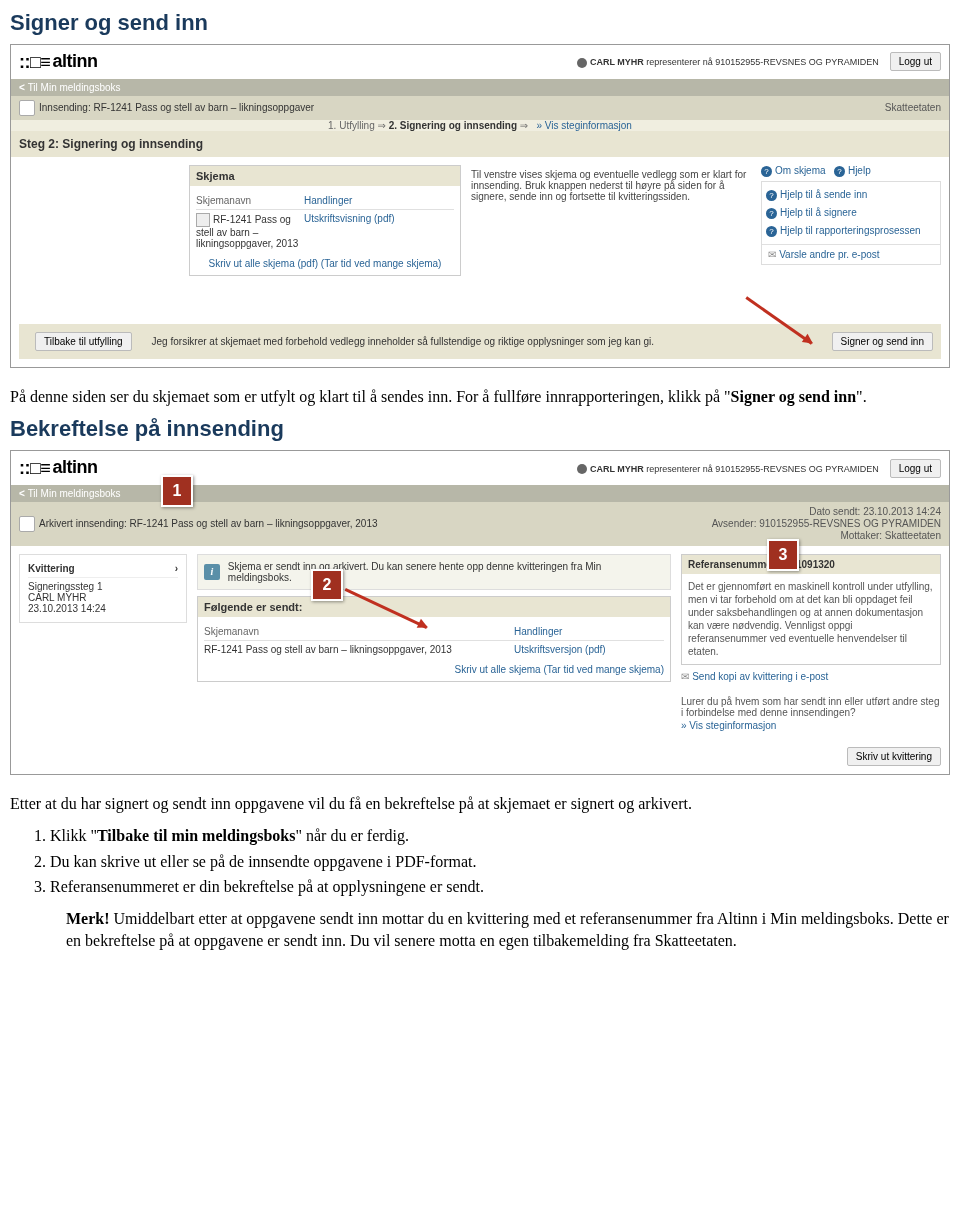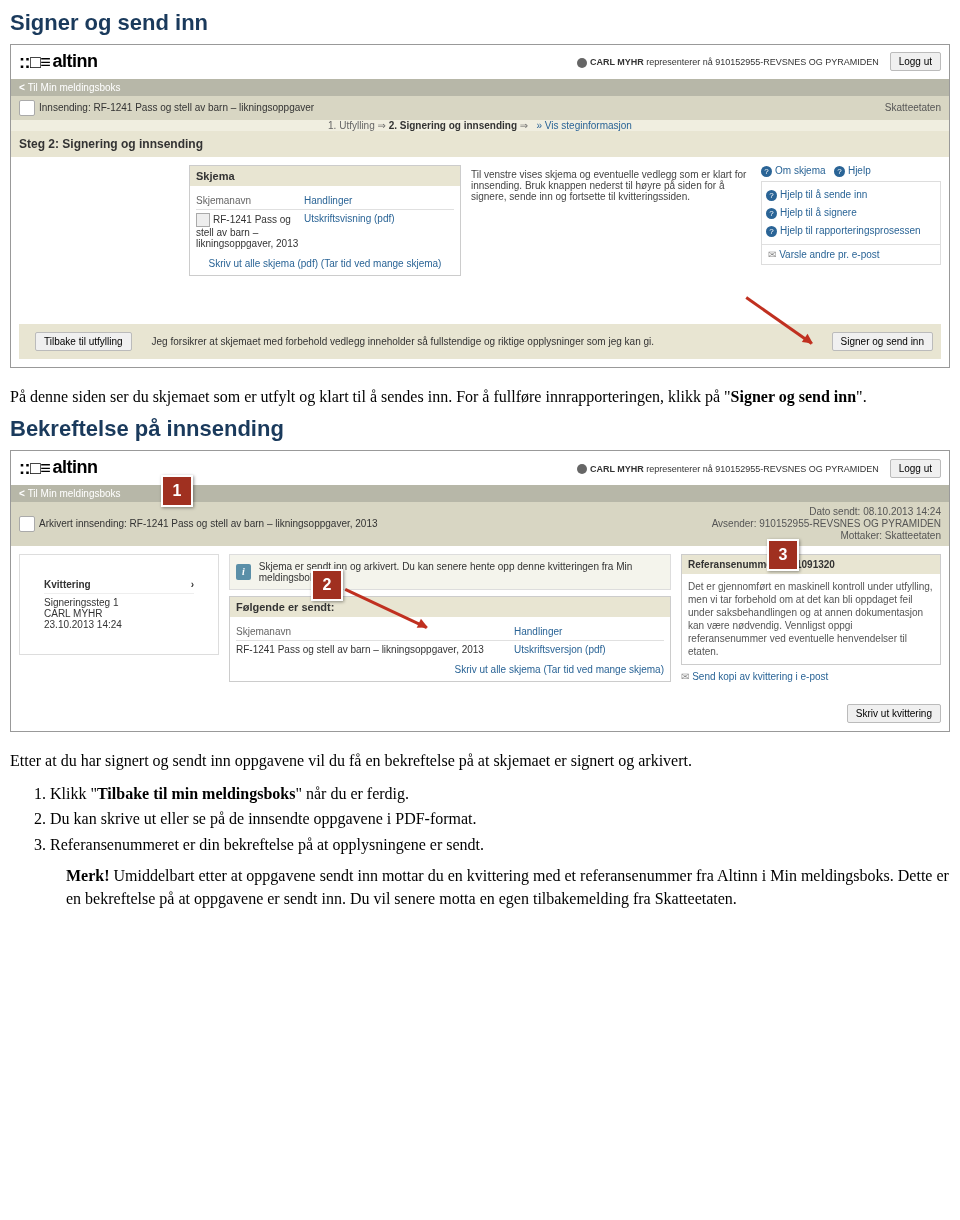--- a/index.html
+++ b/index.html
@@ -34,21 +34,21 @@
 .th-row{display:flex;border-bottom:1px solid #e0e0e0;padding:3px 0;color:#666}
 .td-row{display:flex;padding:3px 0}
 .c1{flex:1}.c2{flex:0 0 150px;color:#2a6496}
 .linktext{color:#2a6496;cursor:pointer}
 .help-list div{color:#2a6496;padding:3px 0;font-size:10px}
 .help-list div::before{content:"? ";background:#2a6496;color:#fff;border-radius:50%;display:inline-block;width:11px;height:11px;text-align:center;line-height:11px;font-size:8px;margin-right:3px}
 .notify{color:#2a6496;font-size:10px;padding:4px 6px;border-top:1px solid #e0e0e0}
 .notify::before{content:"✉ ";color:#888}
 .footbar{background:#e8e5d2;padding:8px;display:flex;align-items:center;justify-content:space-between;margin:40px 8px 8px}
 .declaration{font-size:10px;color:#333;flex:1;padding:0 20px}
-.kvit-left{flex:0 0 150px;border:1px solid #ddd;background:#fff;padding:24px;font-size:10px}
+.kvit-left{flex:0 0 150px;border:1px solid #ddd;background:#fff;padding:8px;font-size:10px}
 .kvit-left .hdr{font-weight:bold;display:flex;justify-content:space-between;border-bottom:1px solid #eee;padding-bottom:3px;margin-bottom:3px}
 .kvit-mid{flex:1}
 .info-strip{background:#f4f4ec;border:1px solid #ddd;padding:6px;display:flex;align-items:center;gap:8px;margin-bottom:6px}
 .info-icon{width:16px;height:16px;background:#5a8fa8;color:#fff;border-radius:2px;text-align:center;line-height:16px;font-weight:bold;font-family:serif;font-style:italic}
 .sendt-box{border:1px solid #ccc}
 .sendt-head{background:#e8e5d2;padding:4px 6px;font-weight:bold;font-size:11px}
 .sendt-body{padding:6px}
 .kvit-right{flex:0 0 260px;font-size:10px}
 .refbox{border:1px solid #ccc;background:#fff}
 .refhead{background:#e8e5d2;padding:4px 6px;font-weight:bold}
@@ -143,21 +143,21 @@
       <span class="userline"><span class="userbadge"></span><b>CARL MYHR</b><span> representerer nå 910152955-REVSNES OG PYRAMIDEN</span></span>
       <button class="btn">Logg ut</button>
     </span>
   </div>
   <div class="greybar">
     <a>Til Min meldingsboks</a>
   </div>
   <div class="beigebar">
     <span><span class="ic"></span><span>Arkivert innsending: RF-1241 Pass og stell av barn – likningsoppgaver, 2013</span></span>
     <span class="right" style="text-align:right;line-height:1.2">
-      <span>Dato sendt: 08.10.2013 14:24</span><br>
+      <span>Dato sendt: 23.10.2013 14:24</span><br>
       <span>Avsender: 910152955-REVSNES OG PYRAMIDEN</span><br>
       <span>Mottaker: Skatteetaten</span>
     </span>
   </div>
 
   <div class="content-row" style="align-items:flex-start">
     <div class="kvit-left">
       <div class="hdr">
           <span>Kvittering</span>
           <span>›</span>
@@ -185,20 +185,24 @@
           <div style="text-align:right;padding-top:6px"><span class="linktext">Skriv ut alle skjema (Tar tid ved mange skjema)</span></div>
         </div>
       </div>
     </div>
     <div class="kvit-right">
       <div class="refbox">
         <div class="refhead">Referansenummer: AR1091320</div>
         <div class="refbody">Det er gjennomført en maskinell kontroll under utfylling, men vi tar forbehold om at det kan bli oppdaget feil under saksbehandlingen og at annen dokumentasjon kan være nødvendig. Vennligst oppgi referansenummer ved eventuelle henvendelser til etaten.</div>
       </div>
       <span class="sendcopy">Send kopi av kvittering i e-post</span>
+      <div class="lurer">
+        <span>Lurer du på hvem som har sendt inn eller utført andre steg i forbindelse med denne innsendingen?</span>
+        <span class="link">» Vis steginformasjon</span>
+      </div>
     </div>
   </div>
   <div class="printbtn-row">
     <button class="btn">Skriv ut kvittering</button>
   </div>
 
   <div class="callout" style="top:24px;left:150px">1</div>
   <div class="callout" style="top:118px;left:300px">2</div>
   <div class="callout" style="top:88px;right:150px">3</div>
   <div class="arrow" style="top:156px;left:330px;transform:rotate(25deg);width:90px"></div>

